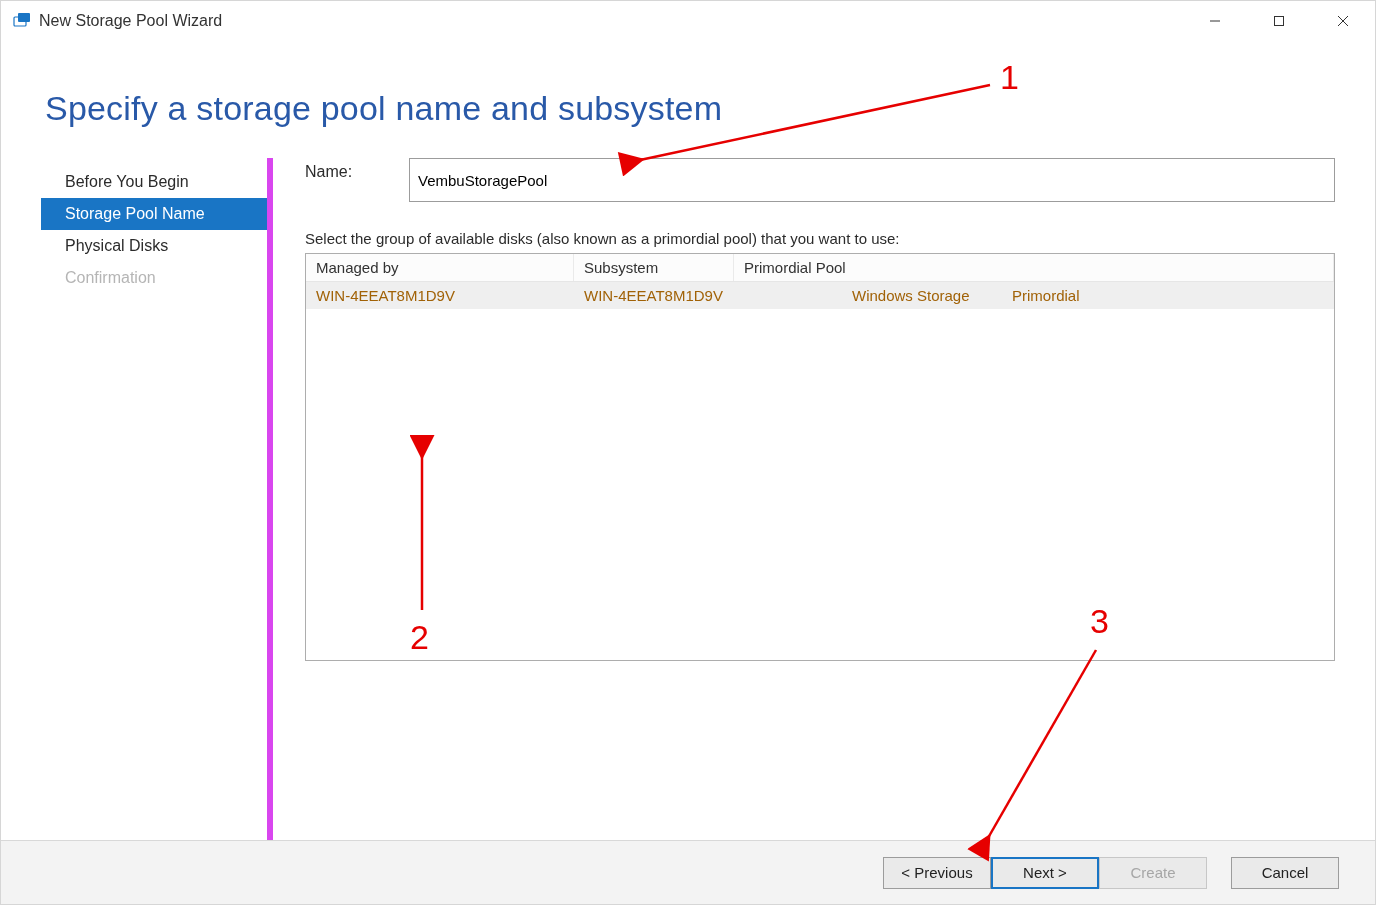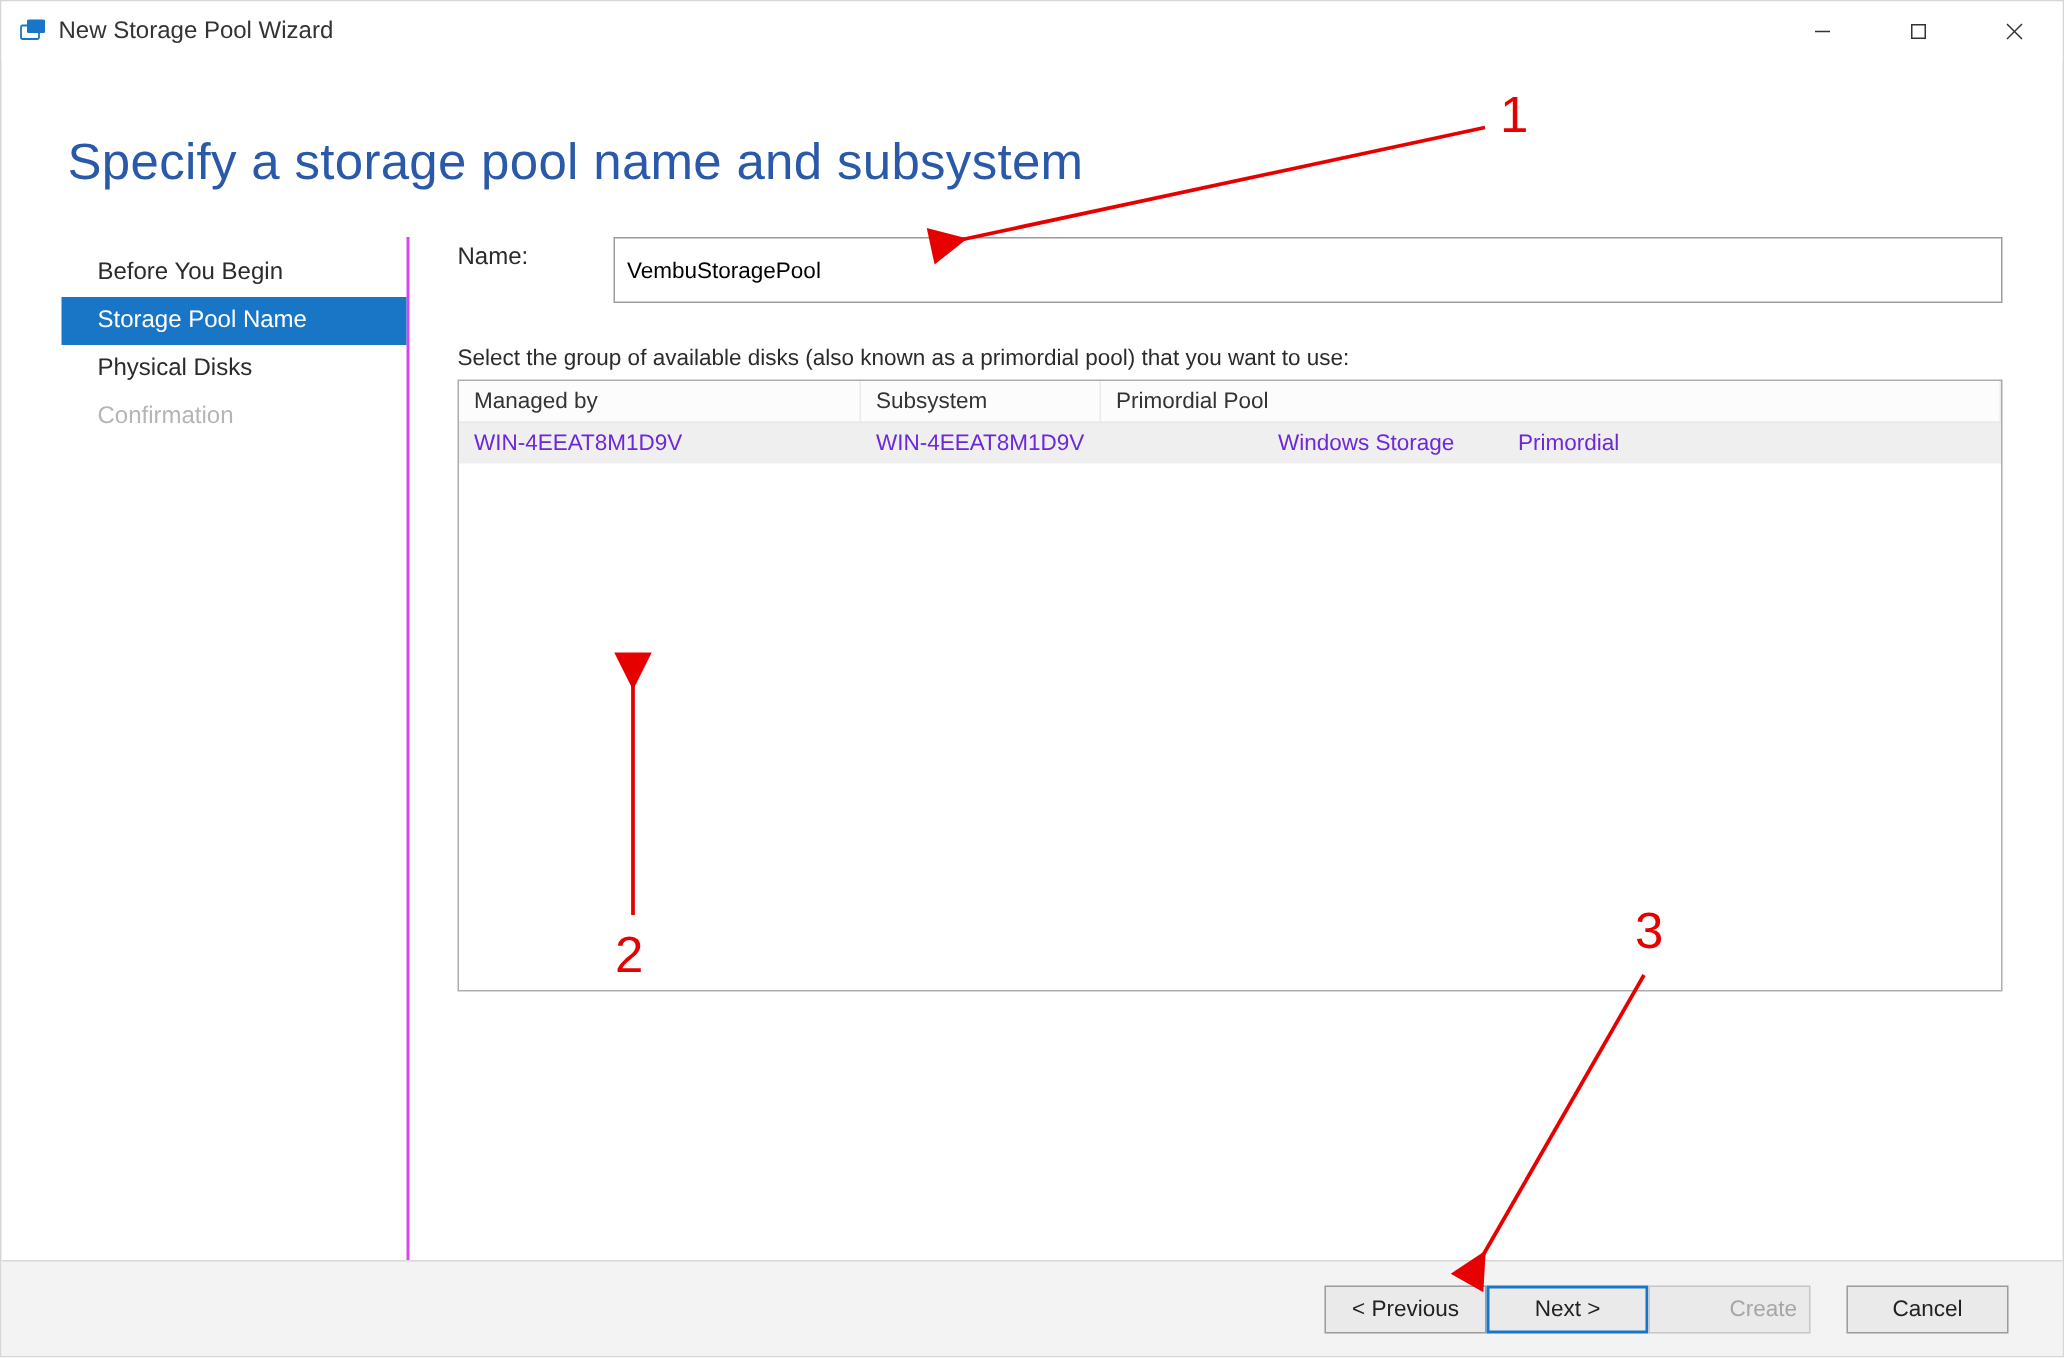--- a/index.html
+++ b/index.html
@@ -60,21 +60,21 @@
     letter-spacing: 0.2px;
   }
   .content-row {
     flex: 1;
     display: flex;
     gap: 32px;
   }
   
   .sidebar {
     width: 232px;
-    border-right: 2px solid #d946ef;
+    border-right: 6px solid #d946ef;
     padding-top: 8px;
   }
   .sidebar-item {
     padding: 7px 12px 7px 24px;
     font-size: 16px;
     color: #2b2b2b;
     cursor: pointer;
   }
   .sidebar-item.selected {
     background: #1975c5;
@@ -137,21 +137,21 @@
     color: #333;
     border-right: 1px solid #eaeaea;
   }
   .grid-row {
     display: flex;
     background: #efefef;
   }
   .grid-row .cell {
     padding: 5px 10px;
     font-size: 15px;
-    color: #6d28d9;
+    color: #a16207;
   }
   .col0 { width: 268px; }
   .col1 { width: 268px; }
   .col2 { width: 160px; }
   .col3 { flex:1; }
   .grid-body { flex:1; }
   
   .footer {
     height: 64px;
     border-top: 1px solid #d8d8d8;
@@ -167,21 +167,21 @@
     height: 32px;
     border: 1px solid #9c9c9c;
     background: #eaeaea;
     font-size: 15px;
     font-family: inherit;
     color: #222;
     cursor: pointer;
     padding: 0 8px;
   }
   .btn.primary { border: 2px solid #1975c5; background:#eaeaea; }
-  .btn.disabled { color:#a6a6a6; border-color:#c7c7c7; background:#eaeaea; cursor:default;text-align:right; }
+  .btn.disabled { color:#a6a6a6; border-color:#c7c7c7; background:#eaeaea; cursor:default; }
   .btn.cancel { margin-left: 24px; }
   .anno-num { position:absolute; color:#e60000; font-size:34px; font-weight:400; font-family:"Segoe UI",sans-serif; }
 </style>
 </head>
 <body>
 
 <div class="window">
 
   <div class="titlebar">
     <span class="icon">

